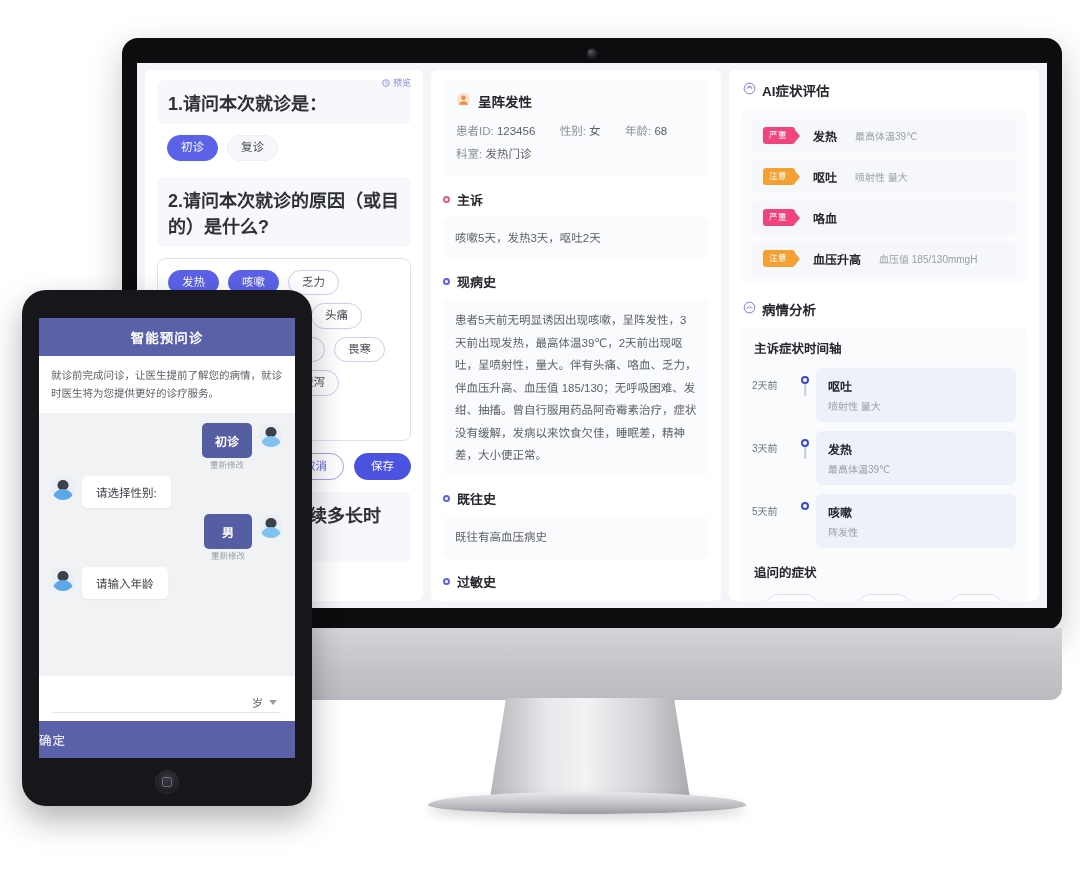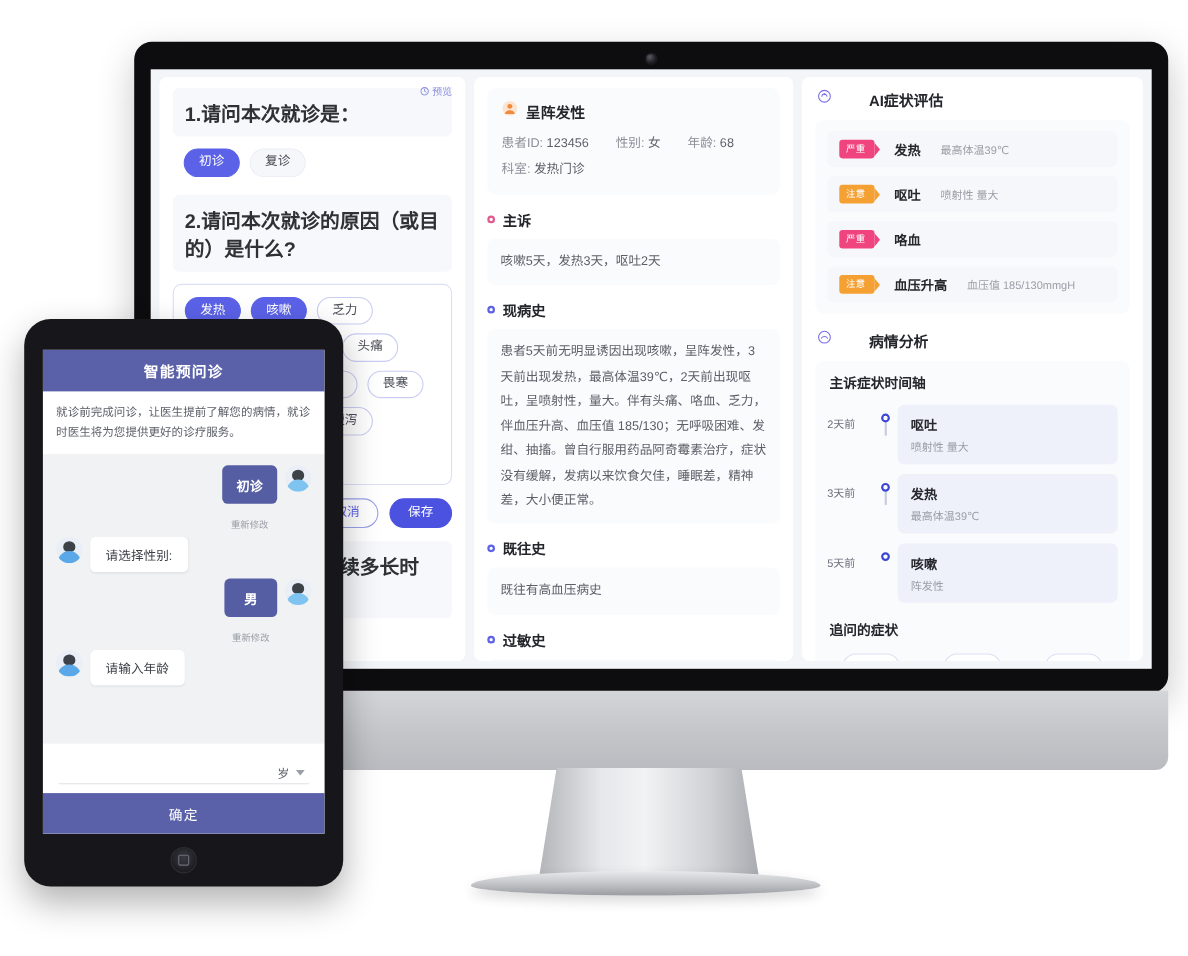--- a/index.html
+++ b/index.html
@@ -83,21 +83,21 @@
   .sec .t{font-size:13px;font-weight:bold;color:#24262b;}
   .ring{width:7px;height:7px;border-radius:50%;border:2px solid #e05a8c;box-sizing:border-box;}
   .ring.b{border-color:#5b62e8;}
   .sec-body{
     background:#fafbfd;border-radius:7px;padding:10px 12px;margin-bottom:13px;
     font-size:11.5px;color:#5c5f68;line-height:1.95;
   }
 
   
   .r-head{display:flex;align-items:center;gap:6px;margin:0 0 9px 2px;}
-  .r-head .t{font-size:13.5px;font-weight:bold;color:#24262b;margin-left:28px;}
+  .r-head .t{font-size:13.5px;font-weight:bold;color:#24262b;}
   .card{background:#fafbfd;border-radius:8px;padding:10px 11px;margin-bottom:14px;}
   .sym{
     display:flex;align-items:center;gap:18px;background:#f6f7fa;border-radius:6px;
     padding:8px 11px;margin-bottom:8px;
   }
   .sym:last-child{margin-bottom:0;}
   .tag{
     font-size:8.5px;color:#fff;padding:2px 8px 2px 6px;border-radius:3px;
     letter-spacing:.5px;position:relative;line-height:1.5;white-space:nowrap;
   }
@@ -170,31 +170,31 @@
   .av.m::after{background:#7fc4f0;}
   .bubble{
     background:#fff;border-radius:5px;padding:8px 14px;font-size:11.5px;color:#3c3f46;
     box-shadow:0 1px 2px rgba(0,0,0,.05);
   }
   .ans-wrap{display:flex;flex-direction:column;align-items:center;}
   .ans{
     background:#565ea3;color:#fff;border-radius:5px;padding:9px 13px;
     font-size:12px;font-weight:bold;min-width:22px;text-align:center;
   }
-  .redo{font-size:8.5px;color:#9a9ea7;margin-top:12px;}
+  .redo{font-size:8.5px;color:#9a9ea7;margin-top:0;}
   .t-input{background:#fff;padding:16px 14px 8px 14px;display:flex;align-items:flex-end;}
   .t-field{
     flex:1;border-bottom:1px solid #e3e4e8;height:20px;
   }
   .t-unit{font-size:11px;color:#5c5f68;display:flex;align-items:center;gap:6px;
     border-bottom:1px solid #e3e4e8;padding:0 4px 2px 10px;}
   .t-caret{width:0;height:0;border-left:4px solid transparent;border-right:4px solid transparent;
     border-top:5px solid #9a9ea7;}
   .t-submit{
-    background:#5a61a8;color:#fff;text-align:center;font-size:12.5px;
+    background:#5a61a8;color:#fff;text-align:left;font-size:12.5px;
     padding:9px 0;letter-spacing:1px;
   }
 </style>
 </head>
 <body>
 
 <div id="monitor">
   <div id="webcam"></div>
 
   <div id="screen">

